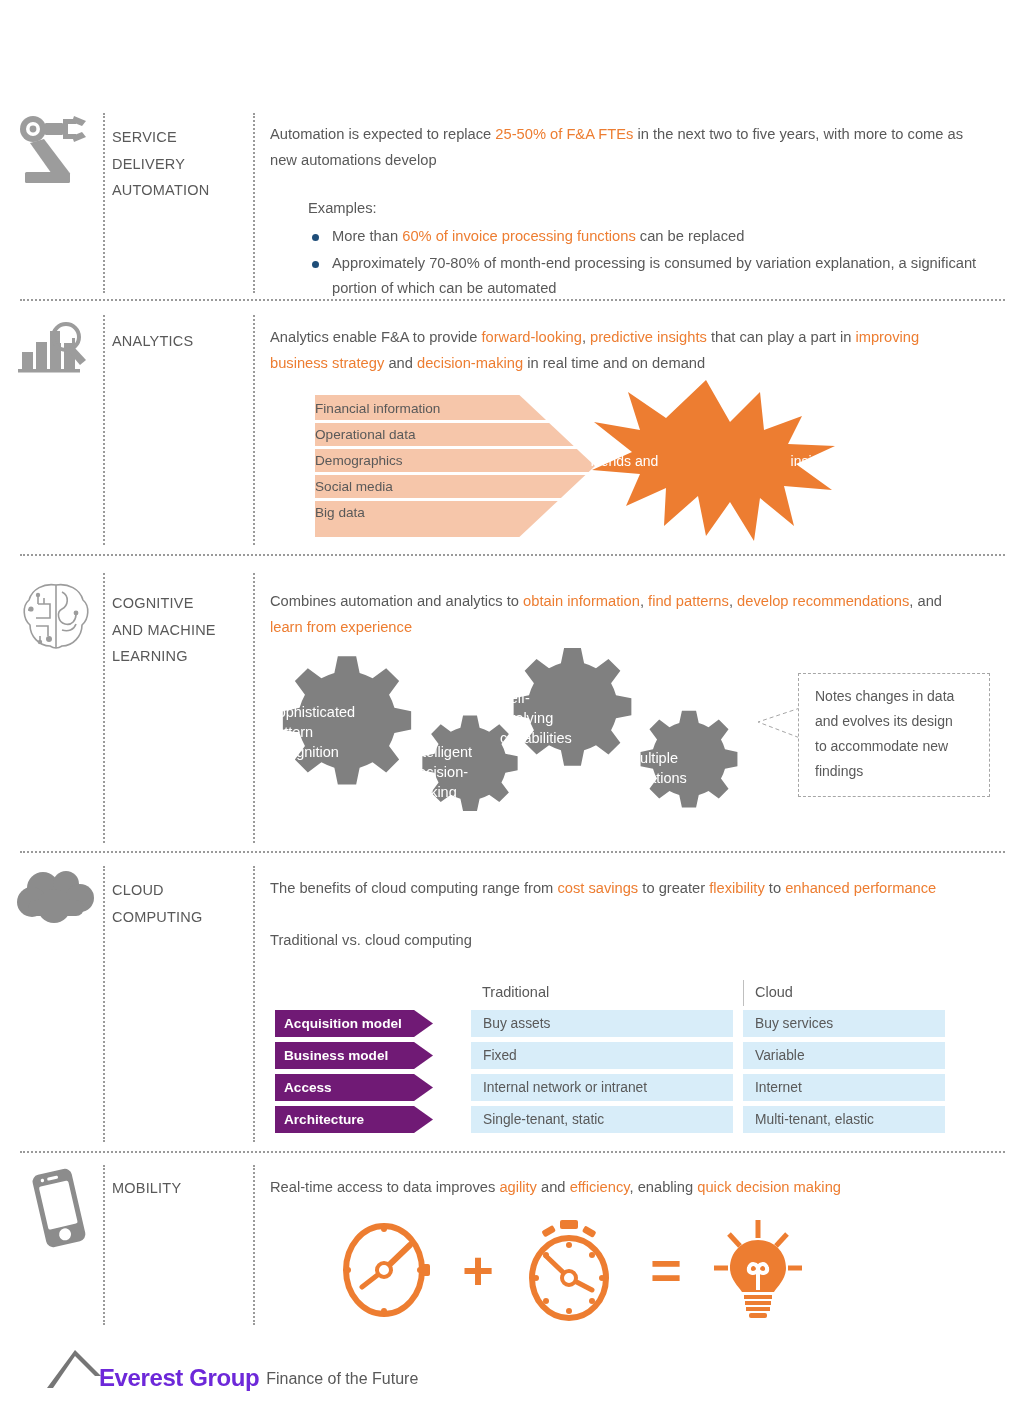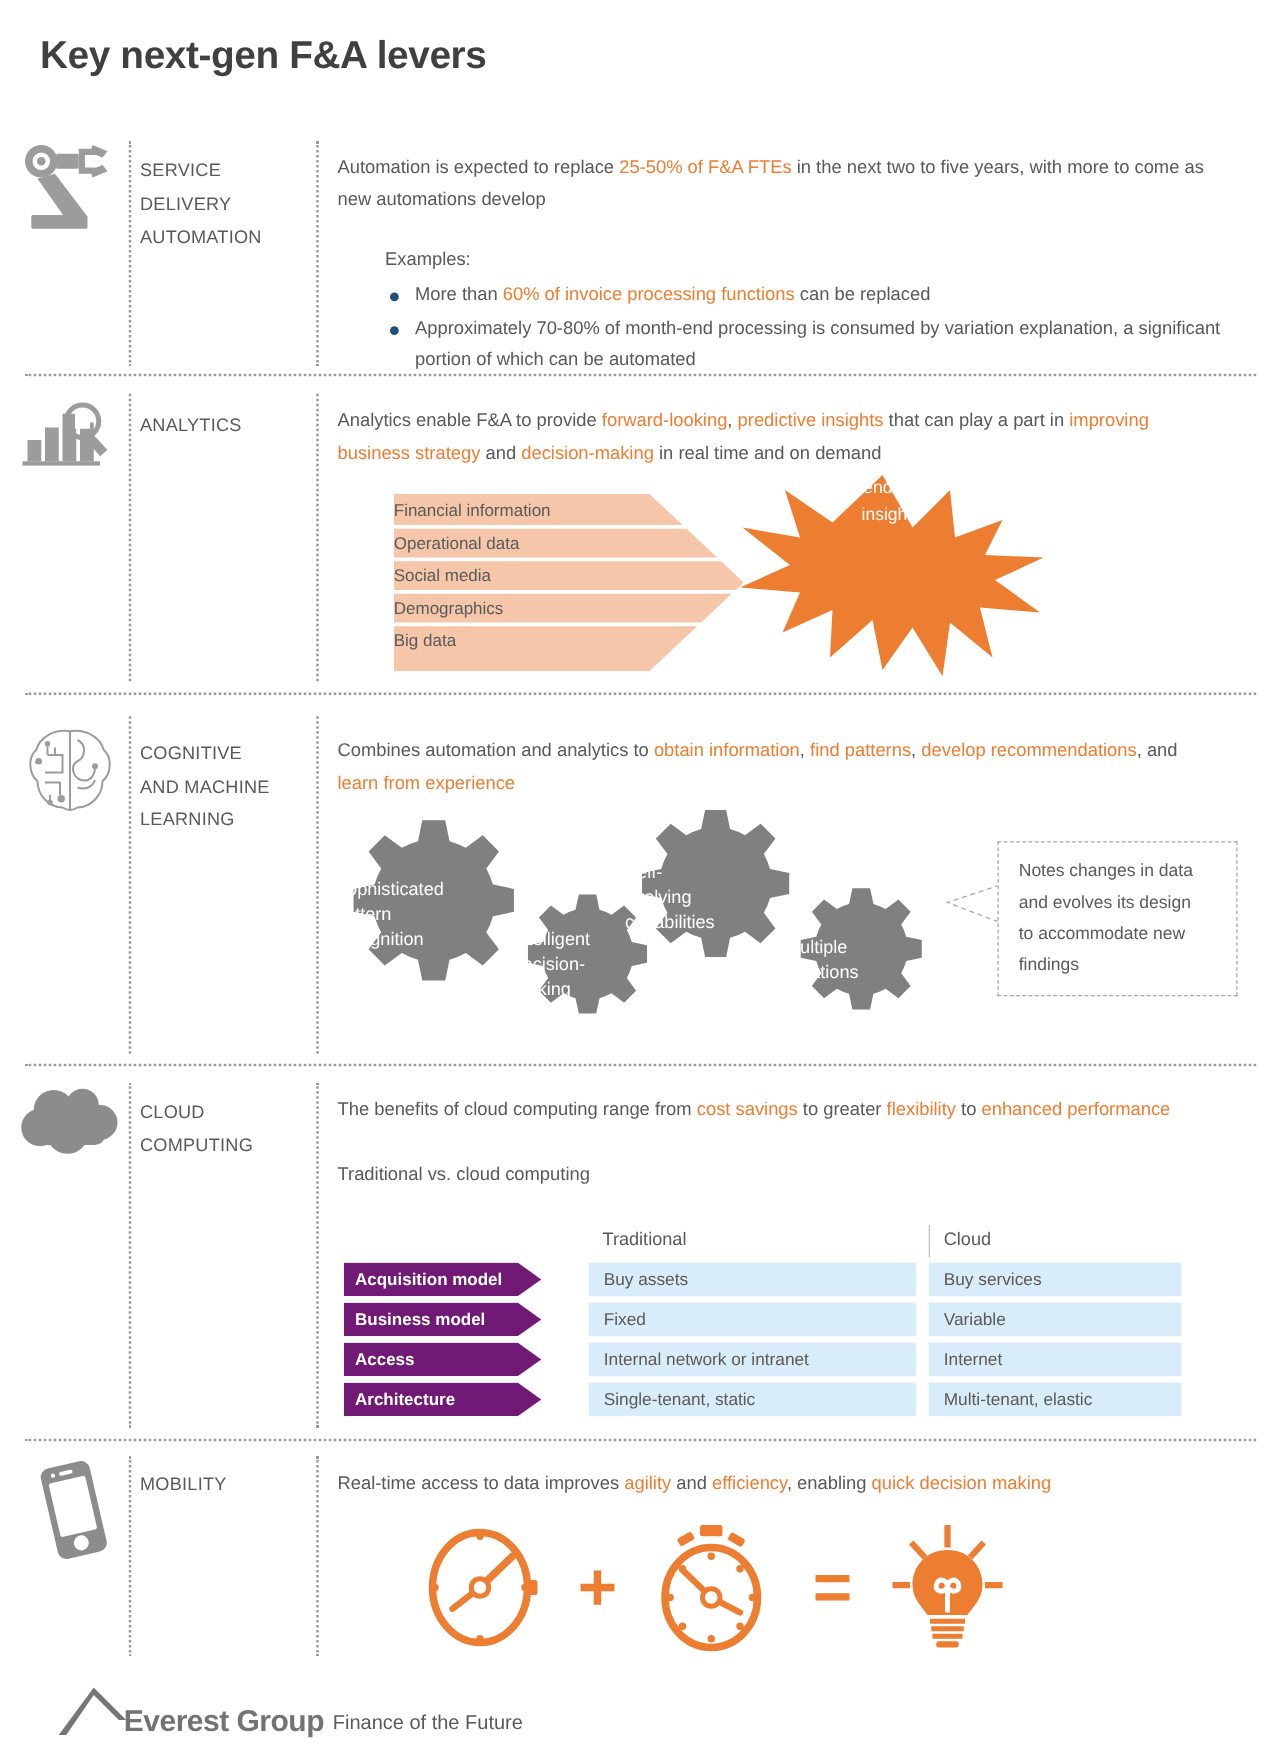--- a/index.html
+++ b/index.html
@@ -68,21 +68,21 @@
     display: flex; align-items: center; 
   }
   .funnel-row + .funnel-row:before {
     content: ""; position: absolute; left: 0; top: -1.5px;
     width: 280px; height: 3px; background: #ffffff;
   }
 
   .burst { position: absolute; }
   .burst-label {
     position: absolute; left: 0; top: 0; width: 100%; height: 100%;
-    display: flex; flex-direction: column; align-items: center; justify-content: flex-start;
+    display: flex; flex-direction: row; align-items: center; justify-content: space-between;
     color: #ffffff; font-size: 14px; line-height: 22px; text-align: center;
     pointer-events: none;
   }
 
   
   .gear-wrap { position: absolute; }
   .gear-label {
     position: absolute; left: 0; top: 0; width: 100%; height: 100%;
     display: flex; flex-direction: column; align-items: flex-start; justify-content: center;
     color: #ffffff; text-align: center; pointer-events: none;
@@ -120,31 +120,30 @@
     display: flex; align-items: center; padding-left: 12px;
   }
 
   
   .eqrow { position: absolute; display: flex; align-items: center; }
   .eq-op { color: #ED7D31; font-weight: bold; }
 
   
   .footer { position: absolute; left: 45px; top: 1346px; display: flex; align-items: flex-end; }
   .brand {
-    font-size: 24px; color: #737373; font-weight: bold;
+    font-size: 24px; color: #6d28d9; font-weight: bold;
     letter-spacing: -0.4px; line-height: 24px;
   }
   .tagline { font-size: 16px; color: #595959; margin-left: 7px; line-height: 22px; }
 </style>
 </head>
 <body>
 
 <div class="page">
 
-  <div class="title">Key next-gen F&amp;A levers</div>
 
   <div class="section" style="top:0;">
     <div class="vline" style="left:103px; top:113px; height:180px;"></div>
     <div class="vline" style="left:253px; top:113px; height:180px;"></div>
 
     <div class="icon-cell" style="top:112px;">
       <svg width="80" height="80" viewBox="0 0 80 80" aria-hidden="true">
         <g fill="#9c9c9c">
           <circle cx="19" cy="17" r="13"></circle>
           <circle cx="19" cy="17" r="7" fill="#ffffff"></circle>
@@ -202,22 +201,22 @@
 
     <div class="body-cell" style="top:325px; width:700px;">
       <div class="lead"><span>Analytics enable F&amp;A to provide </span><span class="hl">forward-looking</span><span>, </span><span class="hl">predictive insights</span><span> that can play a part in </span><span class="hl">improving business strategy</span><span> and </span><span class="hl">decision-making</span><span> in real time and on demand</span></div>
     </div>
 
     <div class="funnel" style="position:absolute; left:315px; top:395px; width:280px; height:142px;">
       <div class="funnel-shape"></div>
       <div class="funnel-rows">
         <div class="funnel-row">Financial information</div>
         <div class="funnel-row">Operational data</div>
+        <div class="funnel-row">Demographics</div>
         <div class="funnel-row">Social media</div>
-        <div class="funnel-row">Demographics</div>
         <div class="funnel-row">Big data</div>
       </div>
     </div>
 
     <div class="burst" style="left:588px; top:378px; width:250px; height:165px;">
       <svg width="250" height="165" viewBox="0 0 250 165" aria-hidden="true" style="display:block;">
         <polygon fill="#ED7D31" points="
           118,2 142,44 172,14 176,52 214,38 200,66 247,68 208,86
           244,112 196,108 206,148 172,120 166,163 142,124 118,158
           110,118 76,148 78,110 38,128 52,96 4,92 44,74 6,44 52,52 40,14 78,40"></polygon>

